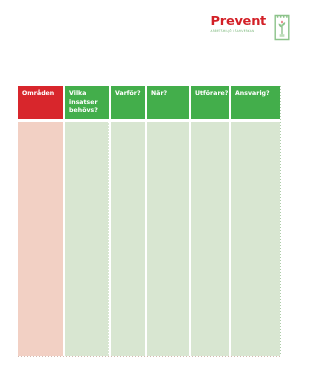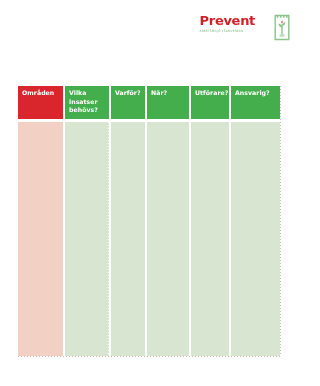--- a/index.html
+++ b/index.html
@@ -15,21 +15,21 @@
     overflow: hidden;
   }
 
   
   .logo-area {
     position: absolute;
     top: 14px;
     right: 8px;
     display: flex;
     align-items: flex-start;
-    gap: 19px;
+    gap: 8px;
   }
   .logo-text-block {
     display: flex;
     flex-direction: column;
     align-items: flex-start;
     line-height: 1;
   }
   .logo-wordmark {
     font-family: "DejaVu Sans", sans-serif;
     font-weight: bold;

